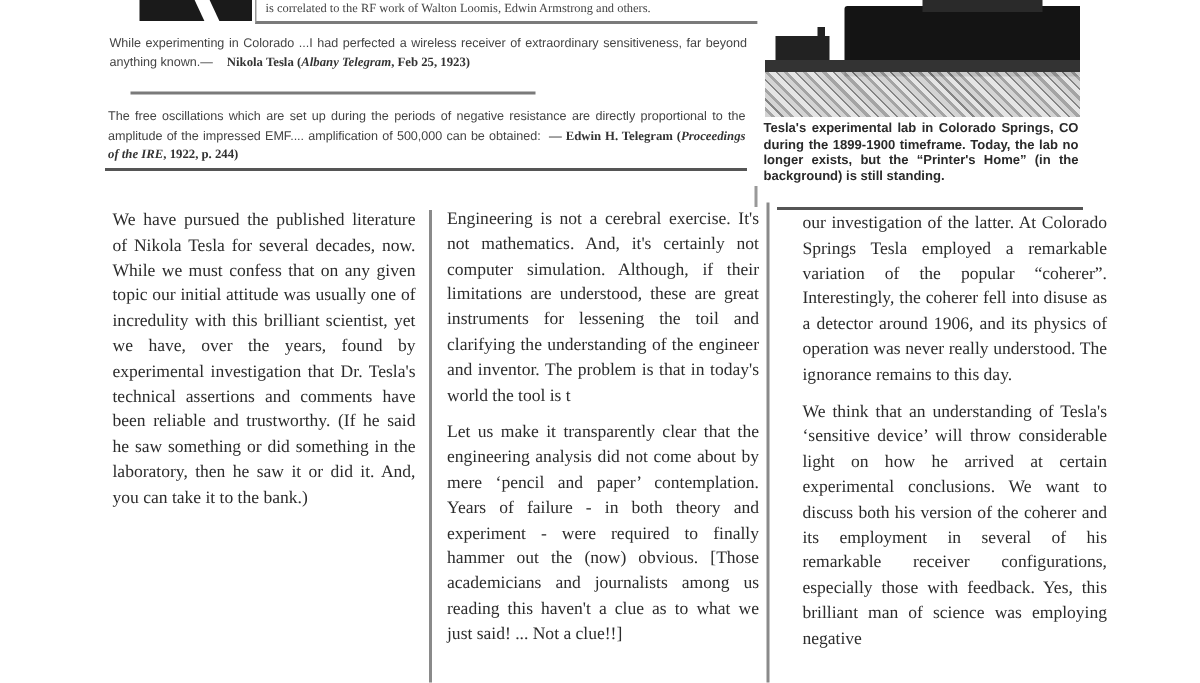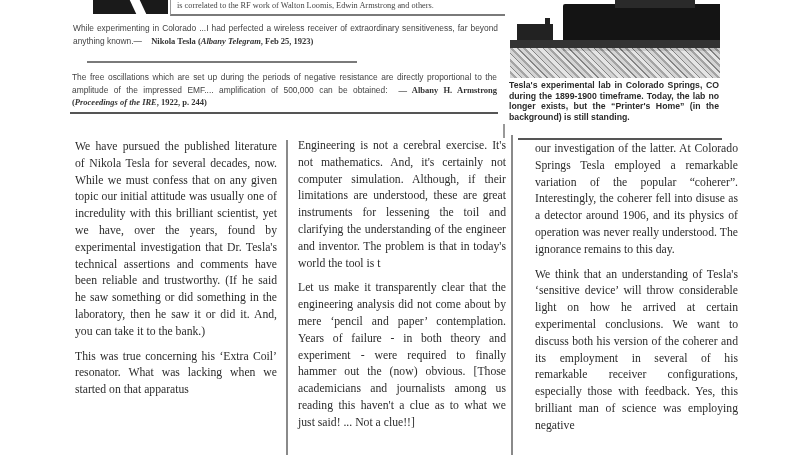--- a/index.html
+++ b/index.html
@@ -46,39 +46,38 @@
 <div class="abs top-note">is correlated to the RF work of Walton Loomis, Edwin Armstrong and others.</div>
 
 <div class="abs quote quote1">
   <span>While experimenting in Colorado ...I had perfected a wireless receiver of extraordinary sensitiveness, far  beyond anything known.—</span>
   &nbsp;&nbsp;&nbsp;<span class="attr"><span>Nikola Tesla</span> (<i>Albany Telegram</i>, <span>Feb 25, 1923</span>)</span>
 </div>
 <div class="abs rule rule1"></div>
 
 <div class="abs quote quote2">
   <span>The free oscillations which are set up during the periods of negative resistance are directly proportional to the amplitude of the impressed EMF.... amplification of 500,000 can be obtained:</span>
-  &nbsp;<span class="attr"><span>— Albany H. Armstrong</span> (<i>Proceedings of the IRE</i>, <span>1922, p. 244</span>)</span>
+  &nbsp;<span class="attr"><span>— Edwin H. Telegram</span> (<i>Proceedings of the IRE</i>, <span>1922, p. 244</span>)</span>
 </div>
 <div class="abs rule rule2"></div>
 
 <div class="abs photo">
   <div class="sky"></div>
   <div class="bld-main"></div>
   <div class="bld-roof"></div>
   <div class="bld-small"></div>
   <div class="bld-chim"></div>
   <div class="fence"></div>
   <div class="ground"></div>
 </div>
 <div class="abs caption">Tesla's experimental lab in Colorado Springs, CO during the 1899-1900 timeframe. Today, the lab no longer exists, but the “Printer's Home” (in the background) is still standing.</div>
 <div class="abs cap-rule"></div>
 
 <div class="abs col col1">
   <p>We have pursued the published literature of Nikola Tesla for several decades, now. While we must confess that on any given topic our initial attitude was usually one of incredulity with this brilliant scientist, yet we have, over the years, found by experimental investigation that Dr. Tesla's technical assertions and comments have been reliable and trustworthy. (If he said he saw something or did something in the laboratory, then he saw it or did it. And, you can take it to the bank.)</p>
-  <p>This was true concerning his ‘Extra Coil’ resonator. What was lacking when we started on that apparatus</p>
 </div>
 
 <div class="abs vline vline1"></div>
 
 <div class="abs col col2">
   <p>Engineering is not a cerebral exercise. It's not mathematics. And, it's certainly not computer simulation. Although, if their limitations are understood, these are great instruments for lessening the toil and clarifying the understanding of the engineer and inventor. The problem is that in today's world the tool is t</p>
   <p>Let us make it transparently clear that the engineering analysis did not come about by mere ‘pencil and paper’ contemplation. Years of failure - in both theory and experiment - were required to finally hammer out the (now) obvious. [Those academicians and journalists among us reading this haven't a clue as to what we just said! ... Not a clue!!]</p>
 </div>
 
 <div class="abs vline vline2"></div>

